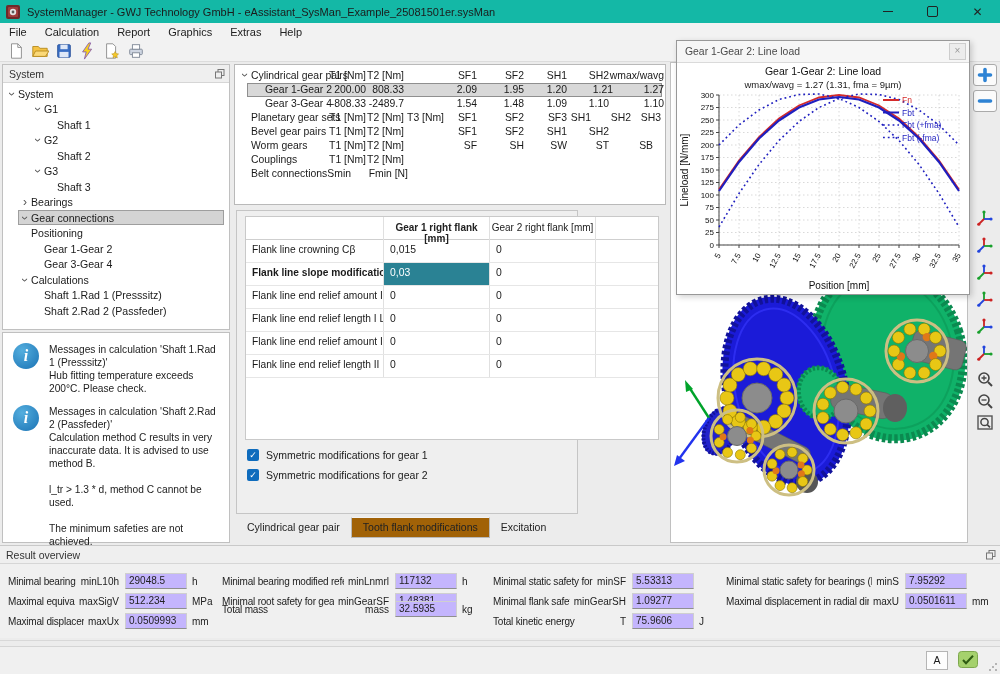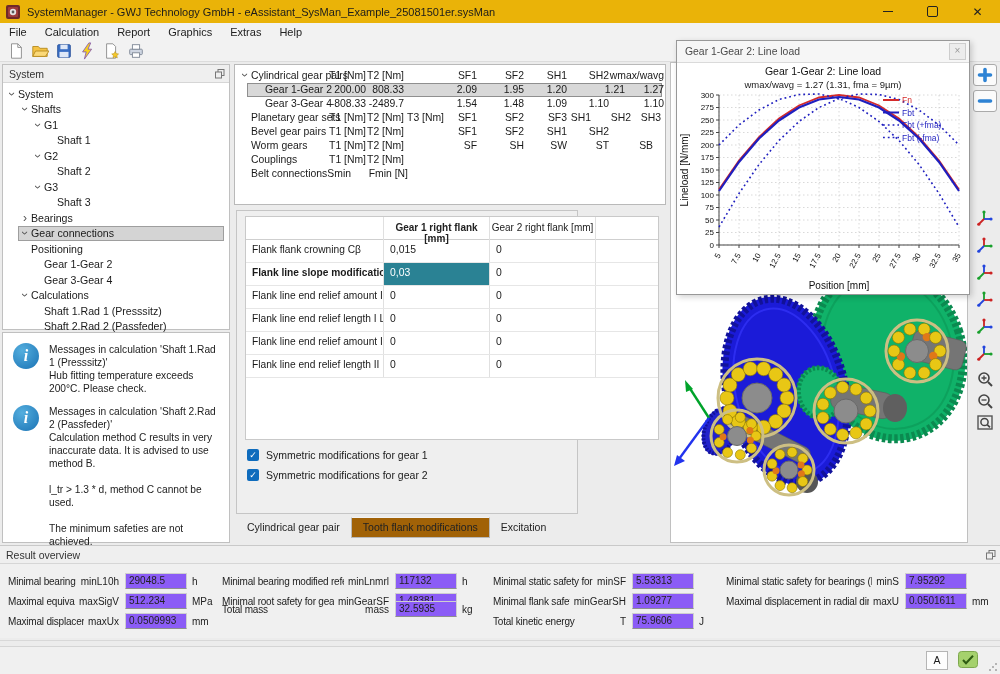--- a/index.html
+++ b/index.html
@@ -2,21 +2,21 @@
 <html style="--teal: #2a8294; --cbblue: #0f6cbd;"><head>
 <meta charset="utf-8">
 <style>
   html,body{margin:0;padding:0;}
   body{width:1000px;height:674px;overflow:hidden;background:#e9e9e9;
        font-family:"Liberation Sans",sans-serif;font-size:11px;color:#1a1a1a;
        -webkit-user-select:none;user-select:none;}
   #app{position:relative;width:1000px;height:674px;background:#ececec;}
 
   
-  .titlebar{position:absolute;left:0;top:0;width:1000px;height:23px;background:#eab308;
+  .titlebar{position:absolute;left:0;top:0;width:1000px;height:23px;background:#14b8a6;
             border-bottom:1px solid #e2e2e2;display:flex;align-items:center;}
   .titlebar .app-icon{margin:0 6px 0 5px;width:16px;height:16px;}
   .titlebar .title{font-size:11px;color:#1b1b1b;}
   .win-controls{position:absolute;right:0;top:0;height:23px;display:flex;}
   .win-btn{width:45px;height:23px;display:flex;align-items:center;justify-content:center;cursor:default;}
   .wc-min{width:10px;height:1px;background:#222;display:inline-block;}
   .wc-max{width:9px;height:9px;border:1px solid #222;border-radius:2px;display:inline-block;}
   .wc-close{font-size:12px;color:#222;}
 
   
@@ -97,21 +97,21 @@
   .cw-close{width:15px;height:15px;background:#ececec;border:1px solid #cdcdcd;color:#9a9a9a;
             font-size:10px;line-height:13px;text-align:center;}
 
   
   #result-panel{position:absolute;left:0;top:545px;width:1000px;height:93px;background:#f0f0f0;
                 border-top:1px solid #c9c9c9;box-sizing:border-box;}
   #result-body{position:relative;width:100%;height:76px;}
   .rf{position:absolute;display:flex;align-items:center;height:16px;font-size:10px;color:#222;}
   .rf .rf-label{flex:1;overflow:hidden;white-space:nowrap;letter-spacing:-0.2px;}
   .rf .rf-code{margin:0 6px 0 4px;white-space:nowrap;}
-  .rf .rf-box{width:54px;height:14px;background:#8b5cf6;border:1px solid #cfcfcf;border-bottom-color:#8f8f8f;
+  .rf .rf-box{width:54px;height:14px;background:#c4b5fd;border:1px solid #cfcfcf;border-bottom-color:#8f8f8f;
               padding:0 3px;line-height:14px;font-size:10px;overflow:hidden;flex:none;}
   .rf .rf-unit{width:24px;margin-left:5px;flex:none;}
 
   
   #statusbar{position:absolute;left:0;top:646px;width:1000px;height:28px;background:#f0f0f0;
              border-top:1px solid #d5d5d5;box-sizing:border-box;}
   #font-btn{position:absolute;right:52px;top:4px;width:20px;height:17px;background:#fdfdfd;border:1px solid #b5b5b5;
             text-align:center;line-height:17px;font-size:10.5px;}
   #ok-icon{position:absolute;right:22px;top:4px;}
   #grip{position:absolute;right:2px;bottom:2px;}
@@ -202,26 +202,20 @@
         <svg width="10" height="10">
             <rect x="3" y="0.5" width="6" height="6" fill="none" stroke="#777"></rect>
             <rect x="0.5" y="3" width="6" height="6" fill="#efefef" stroke="#777"></rect>
           </svg>
       </div>
       <div id="tree">
           <div class="tree-row">
             <div class="tree-hl" style="margin-left: 2px;">
               <span class="caret open">›</span>
               <span>System</span>
-            </div>
-          </div>
-          <div class="tree-row">
-            <div class="tree-hl" style="margin-left: 15px;">
-              <span class="caret open">›</span>
-              <span>Shafts</span>
             </div>
           </div>
           <div class="tree-row">
             <div class="tree-hl" style="margin-left: 28px;">
               <span class="caret open">›</span>
               <span>G1</span>
             </div>
           </div>
           <div class="tree-row">
             <div class="tree-hl" style="margin-left: 41px;">
@@ -340,21 +334,21 @@
             <span class="gt-cell" style="right: 56px;">SH2</span>
             <span class="gt-cell" style="right: 1px;">wmax/wavg</span>
           </div>
           <div class="gt-row sel">
             <span class="gt-label" style="left: 30px;">Gear 1-Gear 2</span>
             <span class="gt-cell" style="right: 299px;">200.00</span>
             <span class="gt-cell" style="right: 261px;">808.33</span>
             <span class="gt-cell" style="right: 188px;">2.09</span>
             <span class="gt-cell" style="right: 141px;">1.95</span>
             <span class="gt-cell" style="right: 98px;">1.20</span>
-            <span class="gt-cell" style="right: 40px;">1.21</span>
+            <span class="gt-cell" style="right: 52px;">1.21</span>
             <span class="gt-cell" style="right: 1px;">1.27</span>
           </div>
           <div class="gt-row">
             <span class="gt-label" style="left: 30px;">Gear 3-Gear 4</span>
             <span class="gt-cell" style="right: 299px;">-808.33</span>
             <span class="gt-cell" style="right: 261px;">-2489.7</span>
             <span class="gt-cell" style="right: 188px;">1.54</span>
             <span class="gt-cell" style="right: 141px;">1.48</span>
             <span class="gt-cell" style="right: 98px;">1.09</span>
             <span class="gt-cell" style="right: 56px;">1.10</span>
@@ -404,21 +398,21 @@
         </div>
       <div id="tab-page">
         <div id="mod-table">
             <div class="mt-row head">
               <div class="mt-label"></div>
               <div class="mt-head" style="font-weight: bold;">Gear 1 right flank [mm]</div>
               <div class="mt-head">Gear 2 right flank [mm]</div>
               <div></div>
             </div>
             <div class="mt-row">
-              <div class="mt-label">Flank flank crowning Cβ</div>
+              <div class="mt-label">Flank line crowning Cβ</div>
               <div class="mt-val">0,015</div>
               <div class="mt-val">0</div>
               <div></div>
             </div>
             <div class="mt-row">
               <div class="mt-label" style="font-weight: bold;">Flank line slope modification CHβ</div>
               <div class="mt-val sel">0,03</div>
               <div class="mt-val">0</div>
               <div></div>
             </div>

